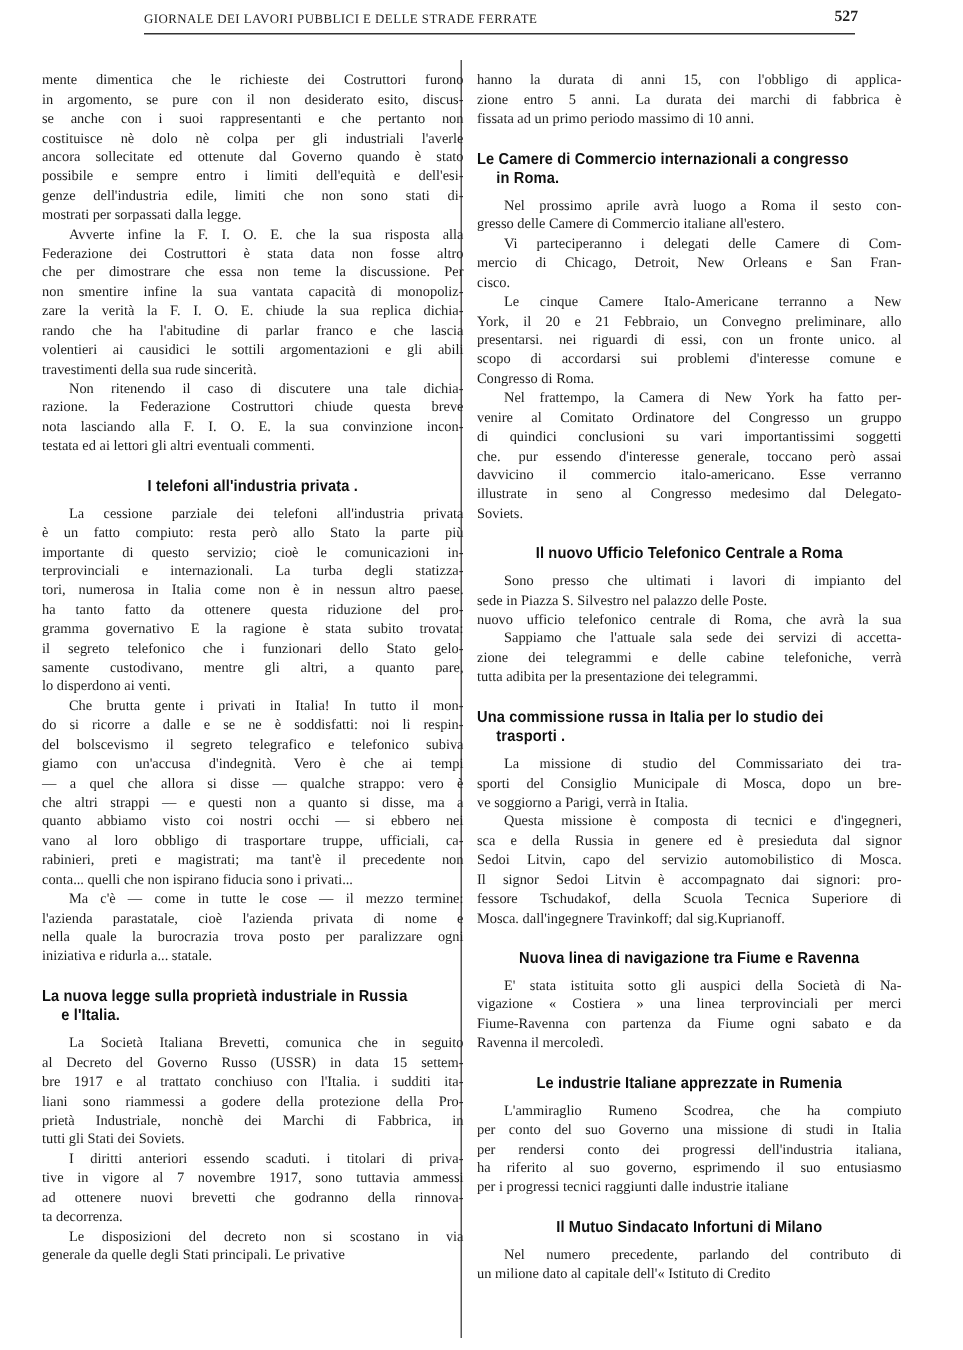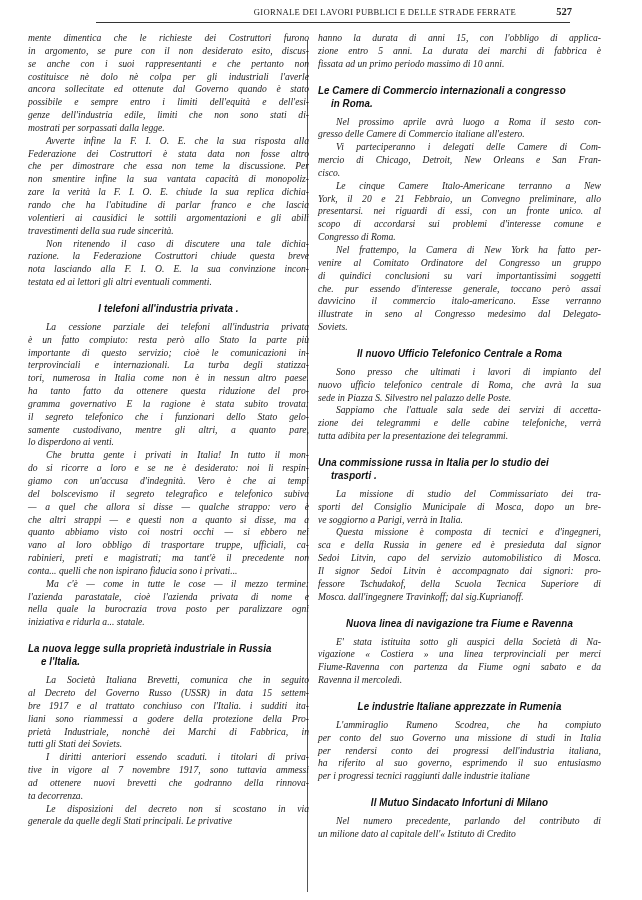--- a/index.html
+++ b/index.html
@@ -5,38 +5,37 @@
   html, body { margin: 0; padding: 0; background: #ffffff; }
   body {
     width: 642px; height: 900px; position: relative; overflow: hidden;
     font-family: "DejaVu Serif", "Liberation Serif", serif;
     color: #1c1c1c;
   }
   .header {
     position: absolute; left: 96px; top: 6px; width: 478px; height: 18px;
   }
   .header .title {
-    position: absolute; left: 0; top: 1px; width: 420px; text-align: right;
+    position: absolute; left: 0; top: 1px; width: 420px; text-align: left;
     font-size: 8.6px; letter-spacing: 0.3px; color: #222;
     font-family: "Liberation Serif", serif;
   }
   .header .pageno {
     position: absolute; right: 2px; top: 0px; font-size: 10.5px; font-weight: bold; color: #222;
     font-family: "Liberation Serif", serif;
   }
   .header-rule {
     position: absolute; left: 30px; top: 22px; width: 440px; height: 0;
     border-top: 1.3px solid #333;
   }
   .col {
-    position: absolute; top: 32px; width: 281px;
+    position: absolute; top: 48px; width: 281px;
     font-size: 9.6px; line-height: 12.85px;
     font-family: "Liberation Serif", serif;
     text-align: justify;
-    font-style: italic;
   }
   .col-left { left: 28px; }
   .col-right { left: 318px; width: 283px; }
   .divider {
     position: absolute; left: 307px; top: 40px; width: 0; height: 852px;
     border-left: 1px solid #555;
   }
   .p { margin: 0; }
   .p .line { display: block; text-align: justify; text-align-last: justify; white-space: nowrap; }
   .p .line.last { text-align-last: left; }
@@ -103,23 +102,23 @@
       <span class="line">terprovinciali e internazionali. La turba degli statizza-</span>
       <span class="line">tori, numerosa in Italia come non è in nessun altro paese.</span>
       <span class="line">ha tanto fatto da ottenere questa  riduzione  del pro-</span>
       <span class="line">gramma governativo E la ragione è stata subito trovata:</span>
       <span class="line">il segreto telefonico che i funzionari dello Stato gelo-</span>
       <span class="line">samente custodivano, mentre gli altri, a quanto pare,</span>
       <span class="line last">lo disperdono ai venti.</span>
     </div>
     <div class="p">
       <span class="line indent">Che brutta gente i privati in Italia! In tutto il mon-</span>
-      <span class="line">do si ricorre a loro e se ne è desiderato: noi li respin-</span>
+      <span class="line">do si ricorre a dalle e se ne è soddisfatti: noi li respin-</span>
+      <span class="line">del bolscevismo il segreto telegrafico e telefonico subiva</span>
       <span class="line">giamo con un'accusa d'indegnità. Vero è che ai tempi</span>
-      <span class="line">del bolscevismo il segreto telegrafico e telefonico subiva</span>
       <span class="line">— a quel che allora si disse — qualche strappo: vero è</span>
       <span class="line">che altri strappi — e questi non a quanto si disse, ma a</span>
       <span class="line">quanto abbiamo visto coi nostri occhi — si ebbero nei</span>
       <span class="line">vano al loro obbligo di trasportare truppe, ufficiali, ca-</span>
       <span class="line">rabinieri, preti e magistrati; ma tant'è il precedente non</span>
       <span class="line last">conta... quelli che non ispirano fiducia sono i privati...</span>
     </div>
     <div class="p">
       <span class="line indent">Ma c'è — come in tutte le cose — il mezzo termine:</span>
       <span class="line">l'azienda parastatale, cioè l'azienda privata di nome e</span>
@@ -188,22 +187,22 @@
       <span class="line">illustrate in seno al Congresso medesimo dal Delegato-</span>
       <span class="line last">Soviets.</span>
     </div>
     <div class="gap-l"></div>
     <div class="heading center">
       <span class="hline">Il nuovo Ufficio Telefonico Centrale a Roma</span>
     </div>
     <div class="gap-s"></div>
     <div class="p">
       <span class="line indent">Sono presso che ultimati i lavori di impianto del</span>
+      <span class="line last">sede in Piazza S. Silvestro nel palazzo delle Poste.</span>
       <span class="line">nuovo ufficio telefonico centrale di Roma, che avrà la sua</span>
-      <span class="line last">sede in Piazza S. Silvestro nel palazzo delle Poste.</span>
     </div>
     <div class="p">
       <span class="line indent">Sappiamo che l'attuale sala sede dei servizi di accetta-</span>
       <span class="line">zione dei telegrammi e delle cabine telefoniche, verrà</span>
       <span class="line last">tutta adibita per la presentazione dei telegrammi.</span>
     </div>
     <div class="gap-l"></div>
     <div class="heading">
       <span class="hline">Una commissione  russa  in  Italia  per lo studio dei</span>
       <span class="hline cont">trasporti .</span>

